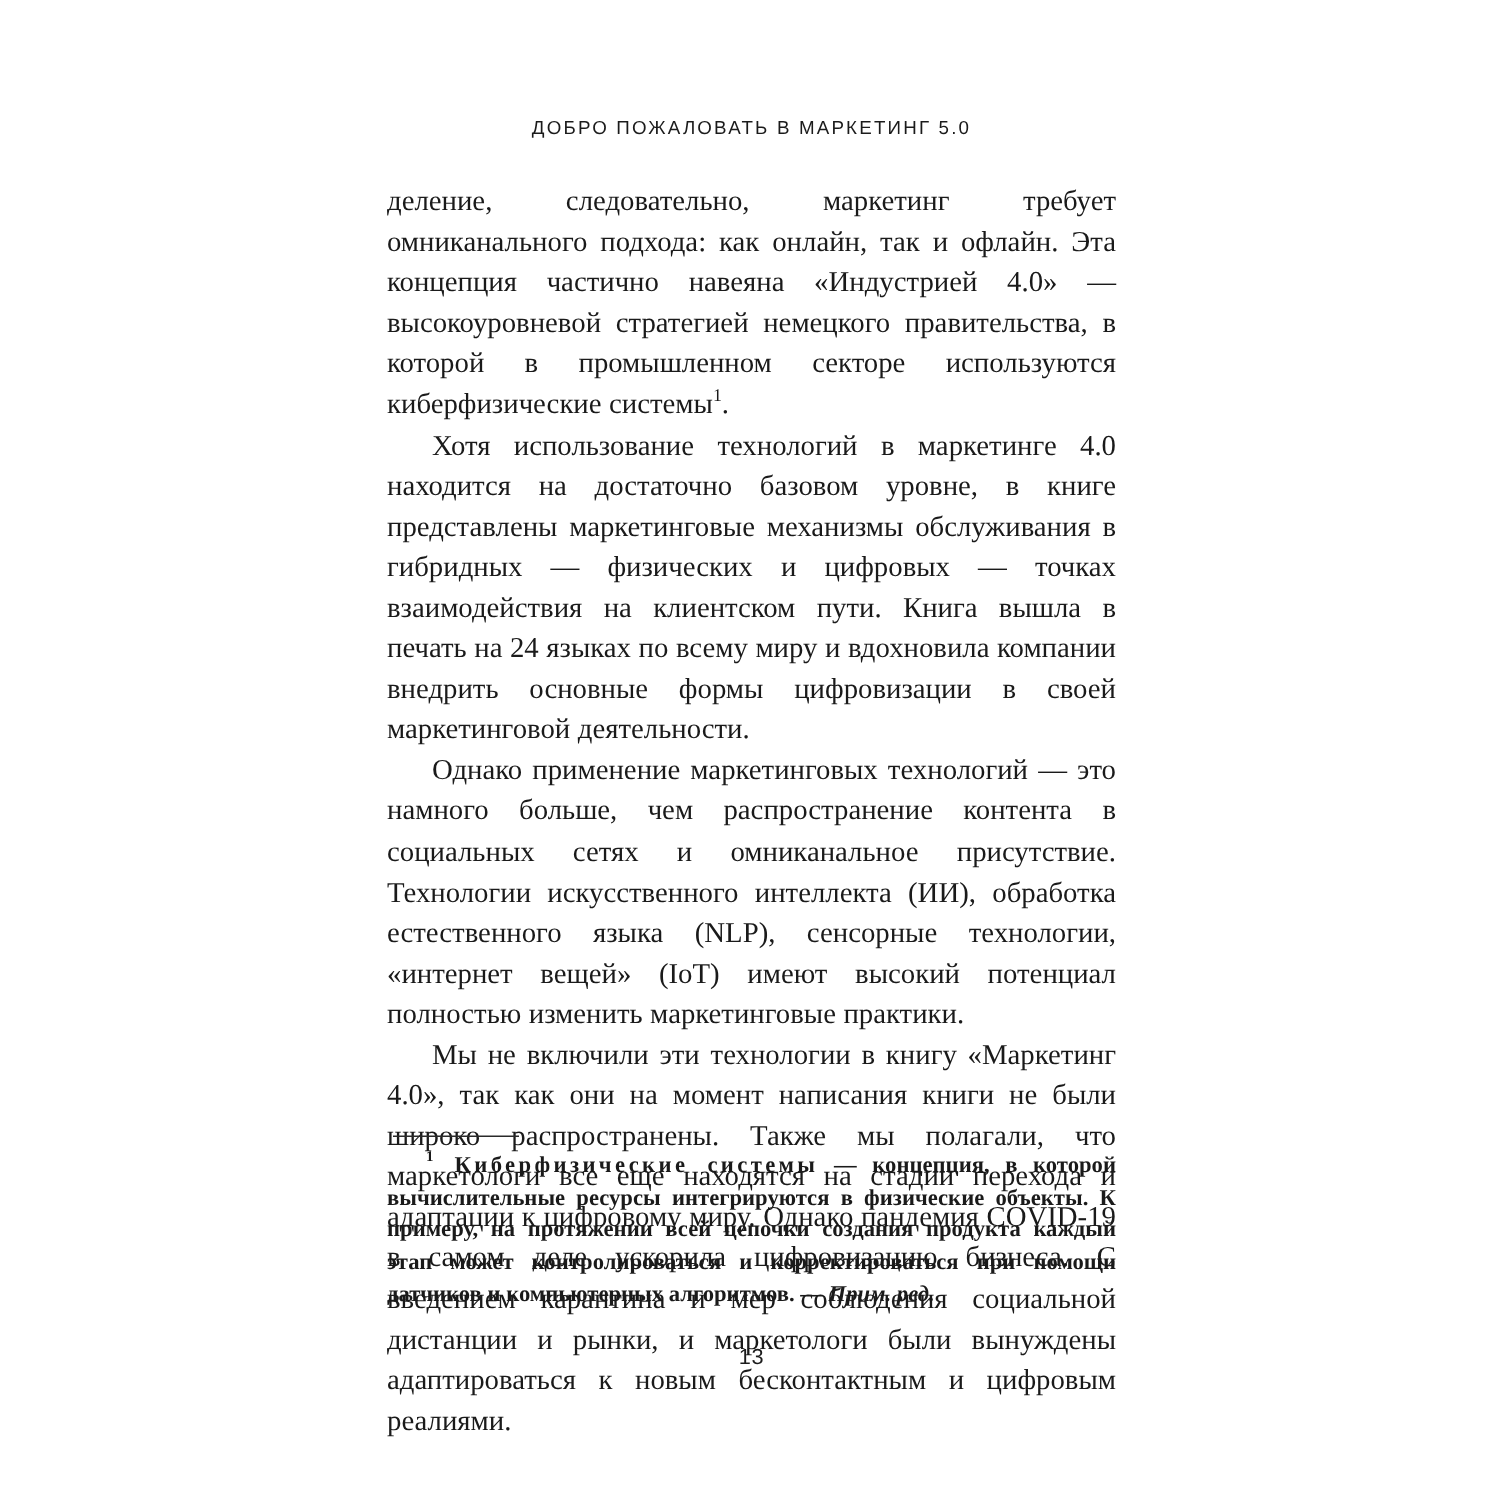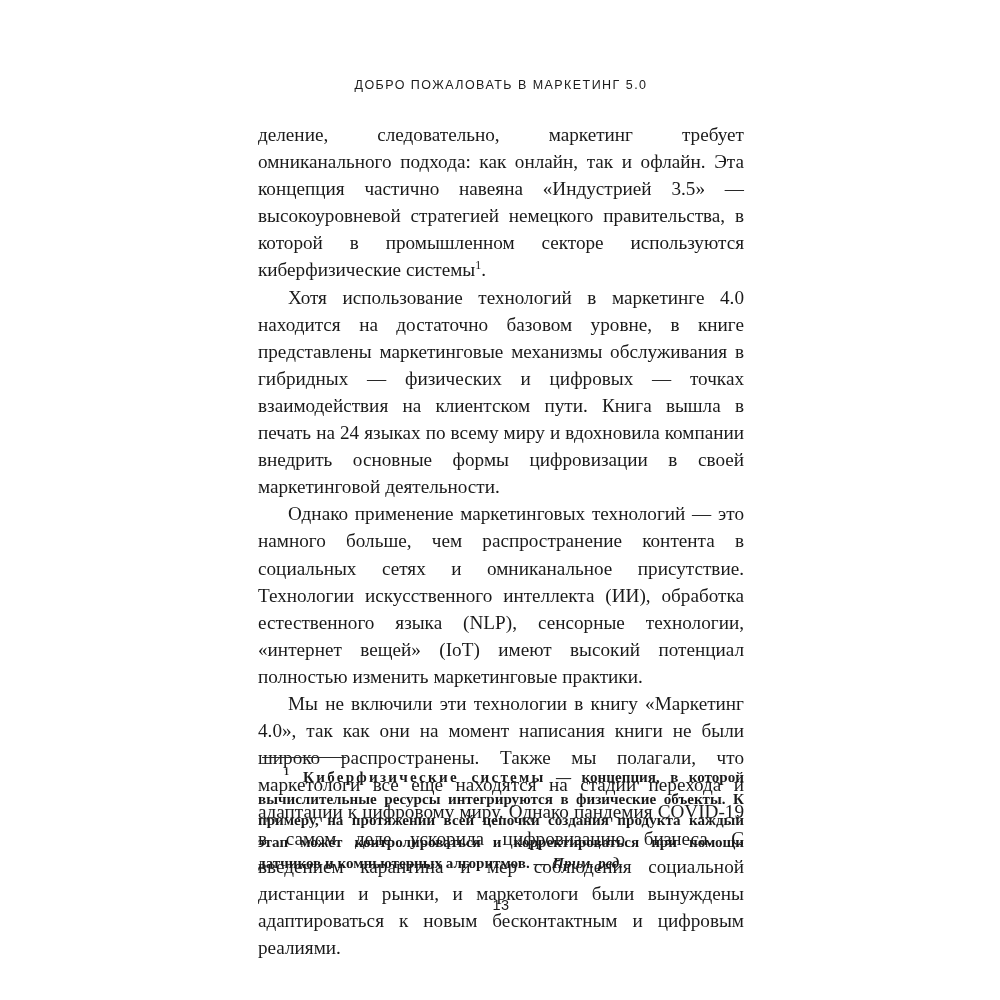--- a/index.html
+++ b/index.html
@@ -116,21 +116,21 @@
 </style>
 </head>
 <body>
 
 <div class="page">
 
   <div class="running-head">Добро пожаловать в маркетинг 5.0</div>
 
   <div class="textblock">
 
-    <p class="para first"><span>деление, следовательно, маркетинг требует омниканального под­хода: как онлайн, так и офлайн. Эта концепция частично навеяна «Индустрией 3.5» — высокоуровневой стратегией немецкого правительства, в которой в промышленном секторе используют­ся киберфизические системы</span><sup class="fn-ref">1</sup>.</p>
+    <p class="para first"><span>деление, следовательно, маркетинг требует омниканального под­хода: как онлайн, так и офлайн. Эта концепция частично навеяна «Индустрией 4.0» — высокоуровневой стратегией немецкого правительства, в которой в промышленном секторе используют­ся киберфизические системы</span><sup class="fn-ref">1</sup>.</p>
 
     <p class="para">Хотя использование технологий в маркетинге 4.0 находит­ся на достаточно базовом уровне, в книге представлены марке­тинговые механизмы обслуживания в гибридных — физических и цифровых — точках взаимодействия на клиентском пути. Книга вышла в печать на 24 языках по всему миру и вдохнови­ла компании внедрить основные формы цифровизации в своей маркетинговой деятельности.</p>
 
     <p class="para">Однако применение маркетинговых технологий — это на­много больше, чем распространение контента в социальных се­тях и омниканальное присутствие. Технологии искусственного интеллекта (ИИ), обработка естественного языка (NLP), сен­сорные технологии, «интернет вещей» (IoT) имеют высокий потенциал полностью изменить маркетинговые практики.</p>
 
     <p class="para">Мы не включили эти технологии в книгу «Маркетинг 4.0», так как они на момент написания книги не были широко рас­пространены. Также мы полагали, что маркетологи все еще на­ходятся на стадии перехода и адаптации к цифровому миру. Од­нако пандемия COVID-19 в самом деле ускорила цифровизацию бизнеса. С введением карантина и мер соблюдения социальной дистанции и рынки, и маркетологи были вынуждены адаптиро­ваться к новым бесконтактным и цифровым реалиями.</p>
 
   </div>
 
   <div class="footnote-area">

